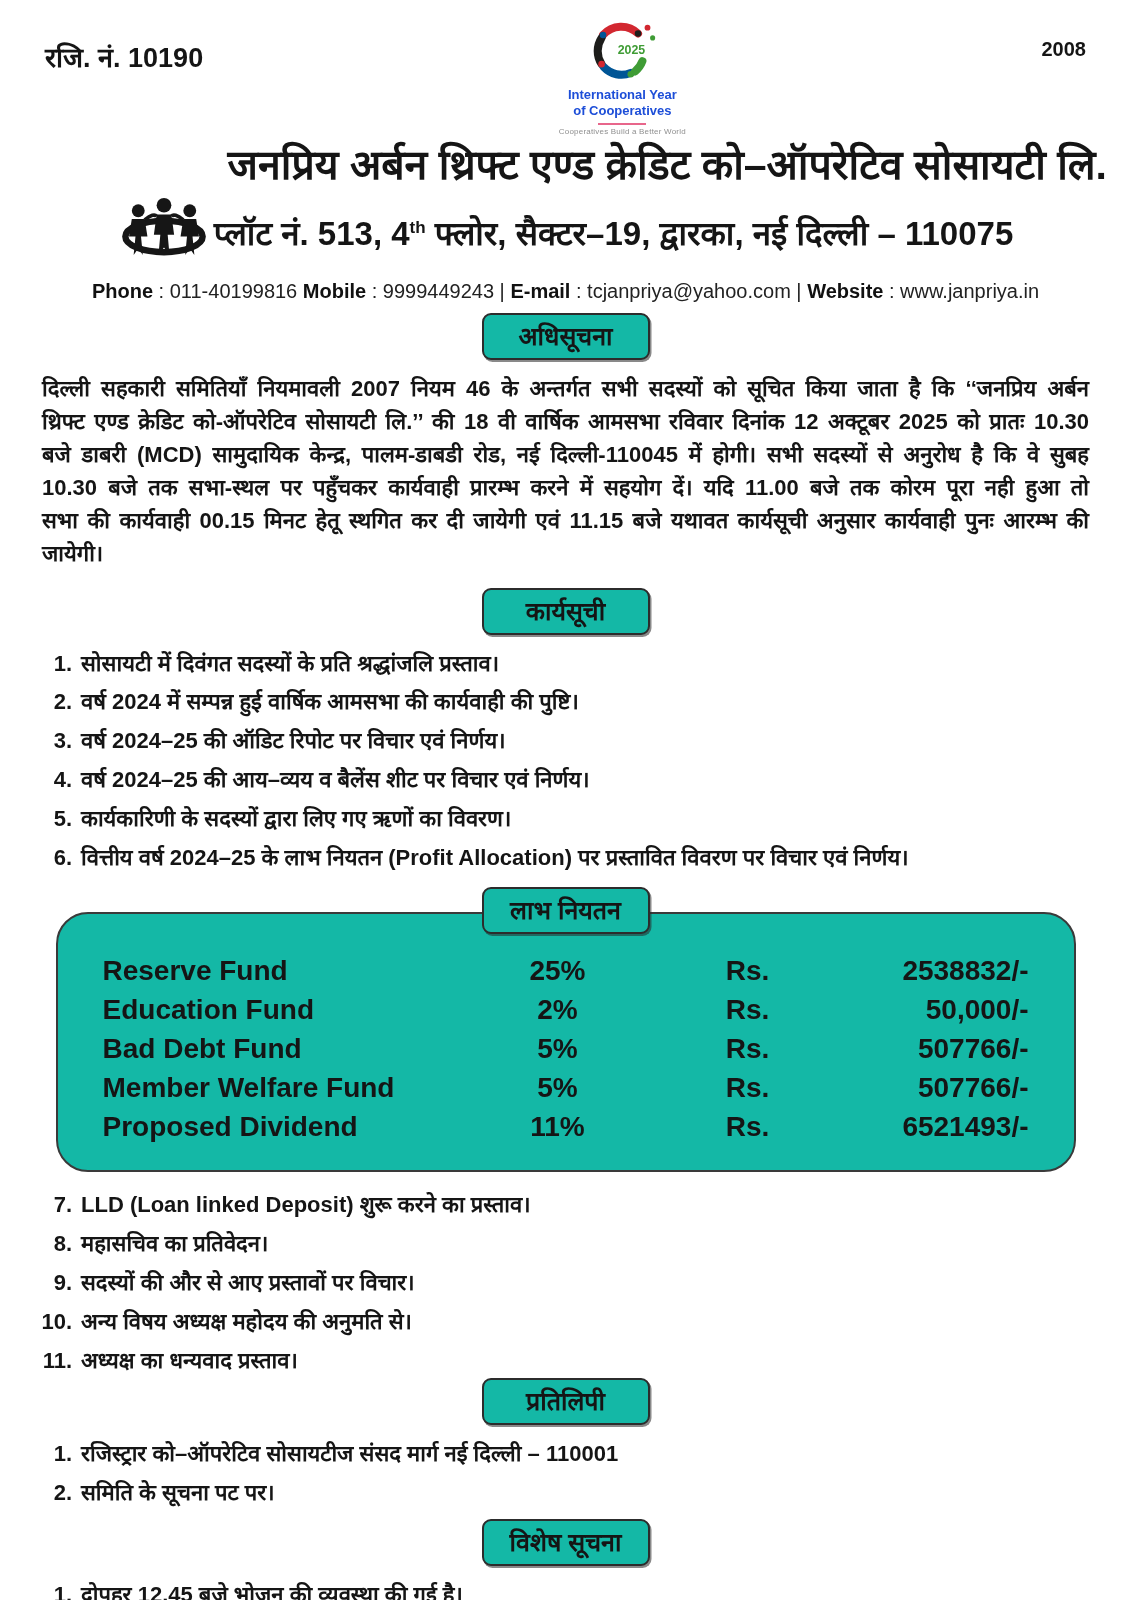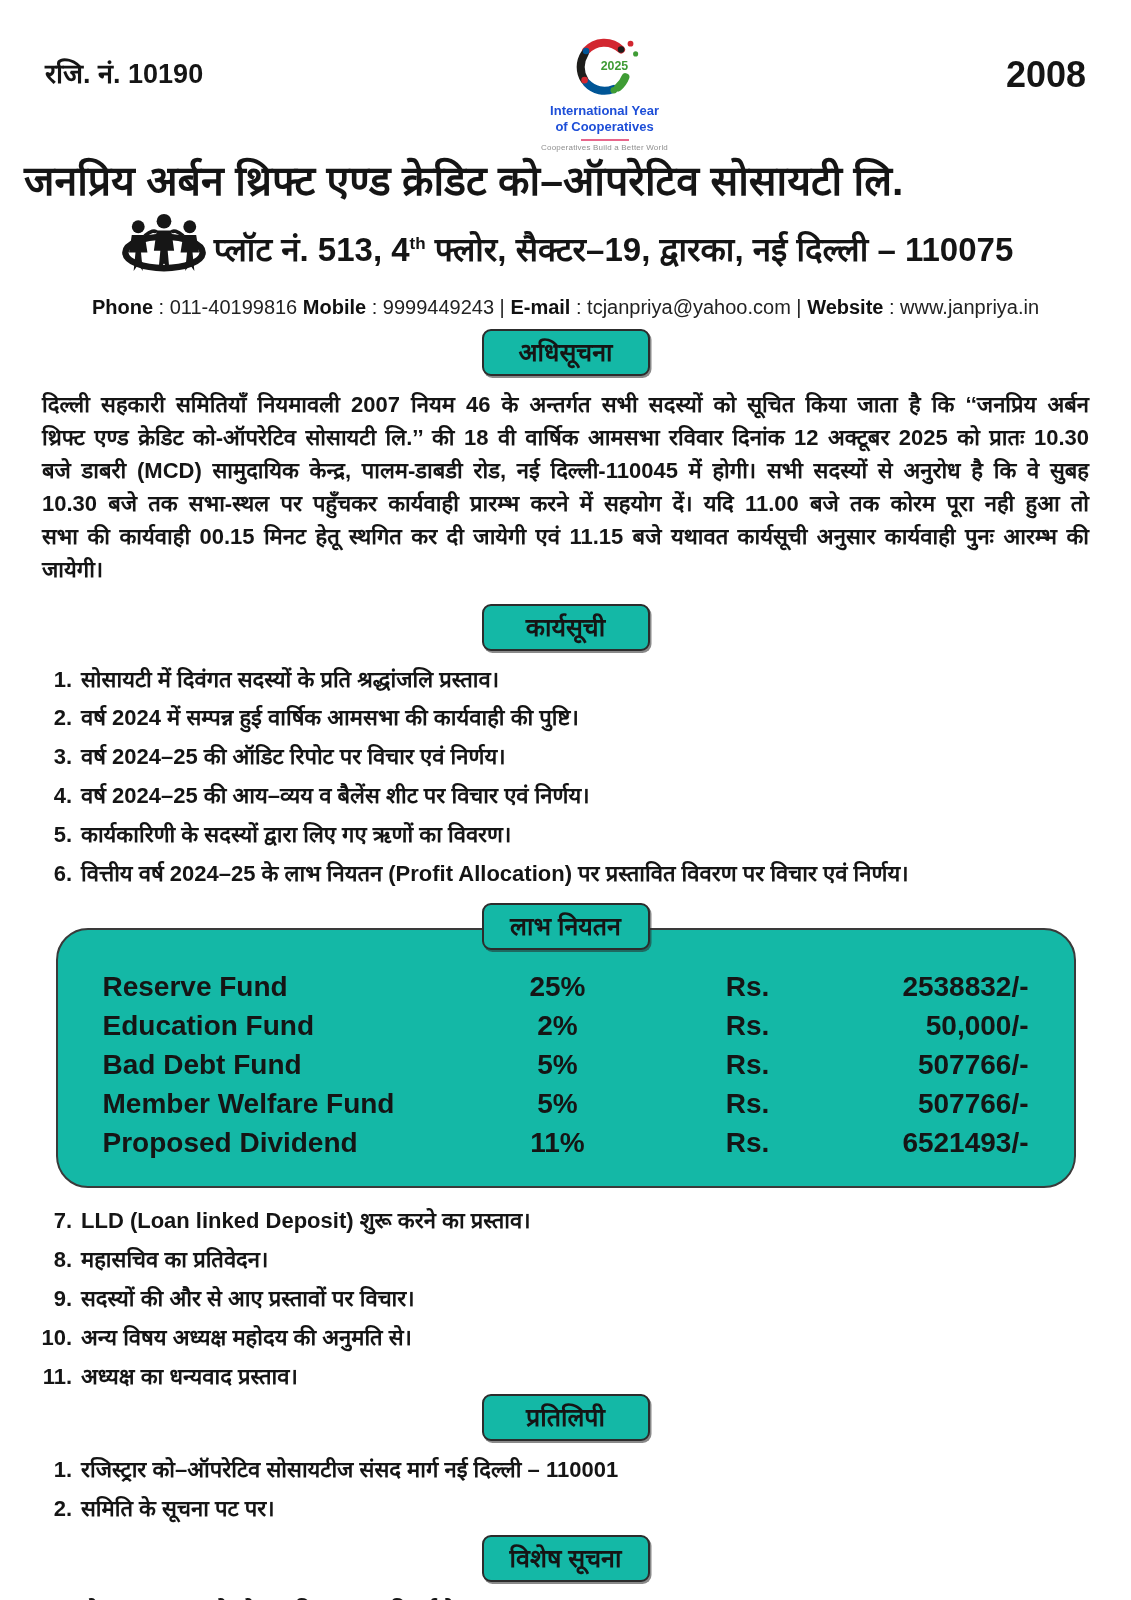--- a/index.html
+++ b/index.html
@@ -1,32 +1,32 @@
 <!DOCTYPE html>
 <html><head>
 <meta charset="utf-8">
 <style>
   html,body{margin:0;padding:0;}
   body{
     width:1131px;height:1600px;background:#ffffff;color:#151515;
     font-family:"Liberation Sans","DejaVu Sans",sans-serif;
     overflow:hidden;position:relative;
   }
-  .page{width:1131px;height:1277px;position:relative;margin-top:16px;}
+  .page{width:1131px;height:1277px;position:relative;}
   
   .topbar{display:flex;justify-content:space-between;align-items:flex-start;padding:16px 45px 0 45px;}
   .reg-no{font-size:27px;font-weight:700;margin-top:22px;}
-  .est-year{font-size:36px;font-weight:700;margin-top:22px;}
+  .est-year{font-size:20px;font-weight:700;margin-top:22px;}
   .iyc{width:190px;text-align:center;line-height:1.1;}
   .iyc svg{display:block;margin:0 auto;}
   .iyc-title{font-size:13px;font-weight:700;color:#1d4ed8;margin-top:2px;}
   .iyc-divider{width:48px;height:2px;background:#e8668b;margin:4px auto 3px auto;}
   .iyc-tagline{font-size:8px;color:#8f8f8f;letter-spacing:.2px;}
   
-  .society-name{font-size:41px;font-weight:700;text-align:left;margin:6px 24px 0 24px;line-height:1.15;}
+  .society-name{font-size:41px;font-weight:700;text-align:right;margin:6px 24px 0 24px;line-height:1.15;}
   .addr-row{display:flex;justify-content:center;align-items:center;gap:4px;margin-top:4px;}
   .addr{font-size:33px;font-weight:700;}
   .addr sup{font-size:17px;}
   .contact{text-align:center;font-size:20px;margin-top:8px;color:#222;}
   .contact .lbl{font-weight:700;color:#111;}
   
   .section-box{
     width:fit-content;min-width:120px;margin:0 auto;padding:3px 22px 6px 22px;
     border:2px solid #2c2c2c;border-radius:9px;background:#14b8a6;
     font-size:25px;font-weight:700;text-align:center;

